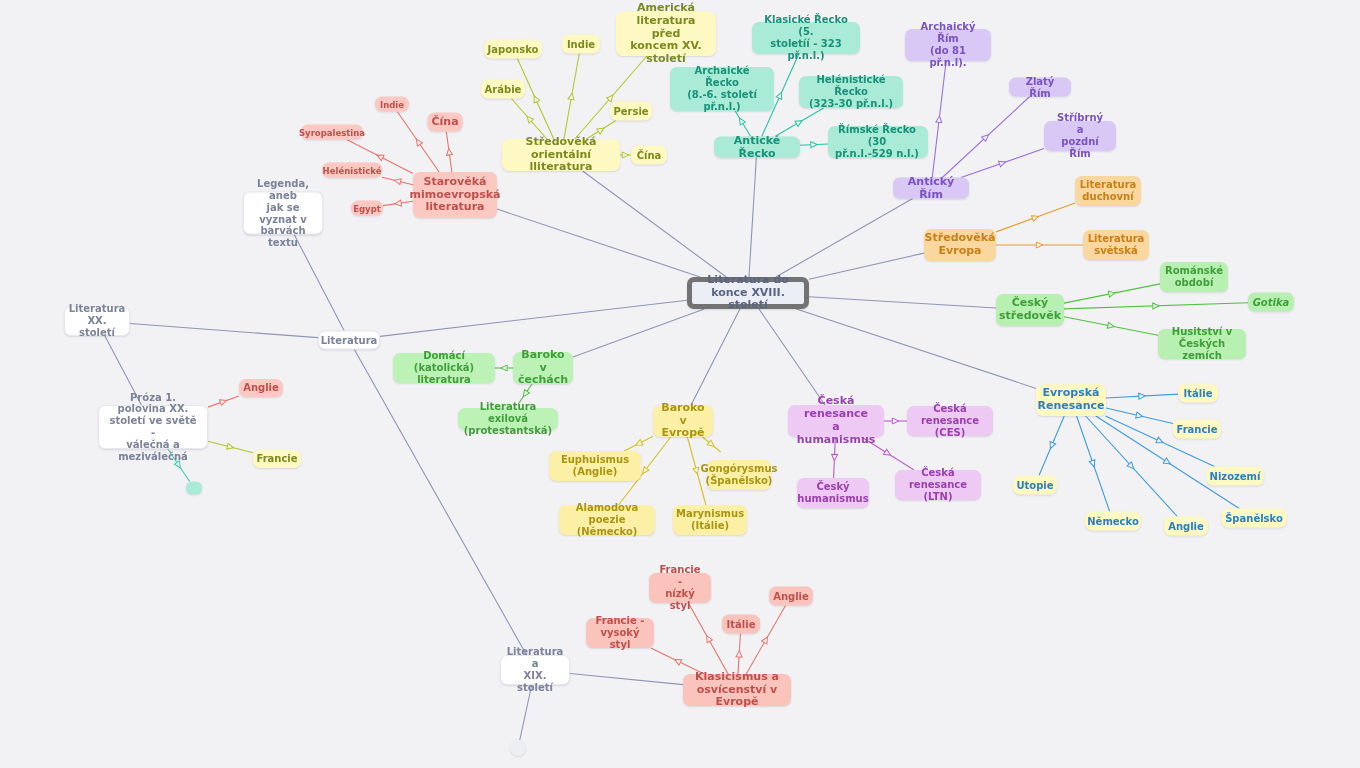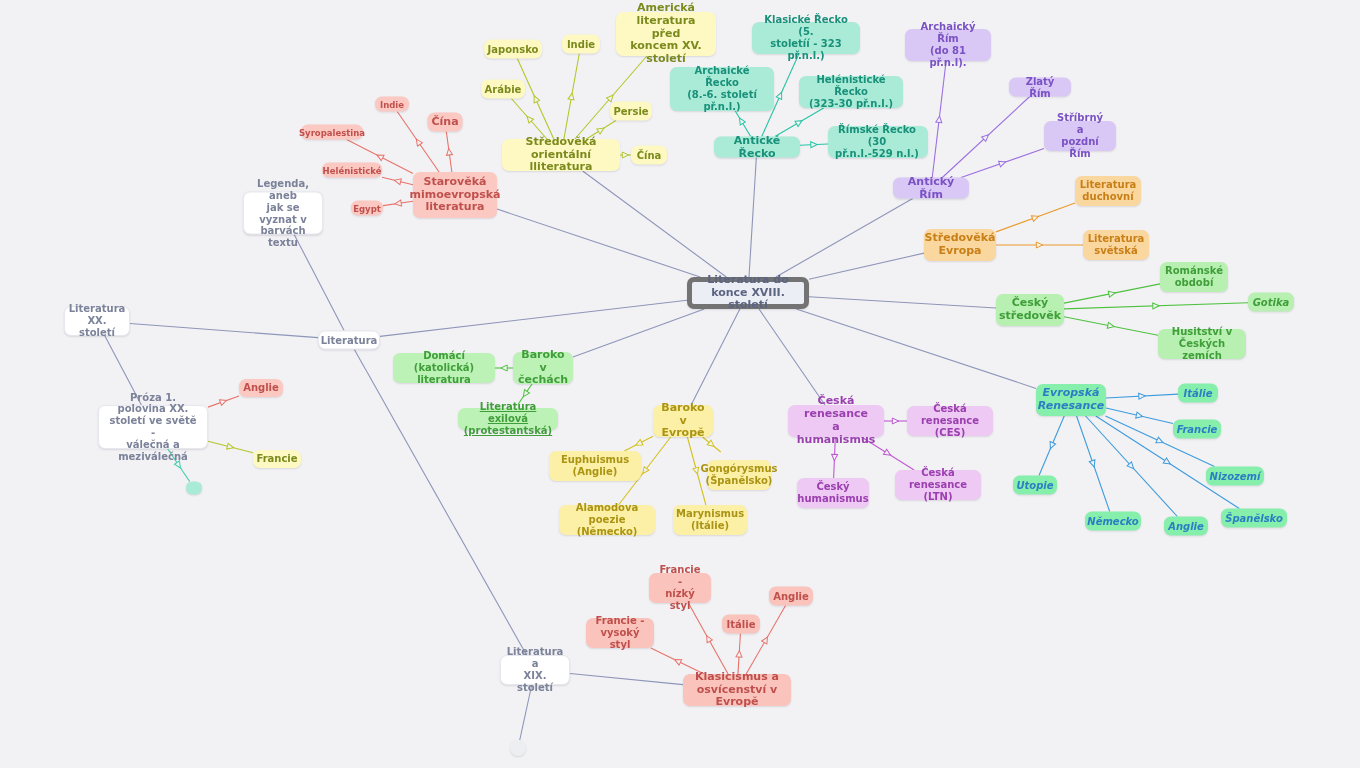--- a/index.html
+++ b/index.html
@@ -33,21 +33,21 @@
   .c-center{background:#eceef6;color:#5b6480;border:5px solid #737373;font-weight:bold;}
   .c-plain{background:#ffffff;color:#7b8299;border:1px solid #e7e8ee;}
   .c-red{background:#fbc9c2;color:#c0504d;}
   .c-red2{background:#fac4bc;color:#bf4f4c;}
   .c-lime{background:#fef9c3;color:#7b8a1d;}
   .c-teal{background:#a9ebd6;color:#18907a;}
   .c-purple{background:#d9c7f5;color:#7a52c4;}
   .c-orange{background:#fbd7a0;color:#c87f16;}
   .c-green{background:#b7f0b0;color:#3f9e3a;}
   .c-green2{background:#bdf2b6;color:#3f9e3a;}
-  .c-blue{background:#86efac;color:#2a7fc4;font-style:italic;}
+  .c-blue{background:#fef9c3;color:#2a7fc4;}
   .c-pink{background:#edc9f3;color:#9b3fb0;}
   .c-yellow{background:#fbf0a6;color:#ab9413;}
   .dot-teal{background:#a9ebd6;border-radius:6px;}
   .dot-white{background:#eceef1;border-radius:50%;}
 </style>
 </head>
 <body style="background: rgb(242, 242, 245);">
 
 <div id="canvas">
   <svg id="edges" viewBox="0 0 1360 768">
@@ -372,21 +372,21 @@
     <div class="node c-yellow fs10" style="left: 739px; top: 467px; width: 64px; height: 30px; margin-top: 8px;">Gongórysmus
 (Španělsko)</div>
     <div class="node c-yellow fs10" style="left: 607px; top: 520px; width: 96px; height: 30px;">Alamodova
 poezie (Německo)</div>
     <div class="node c-yellow fs10" style="left: 710px; top: 520px; width: 74px; height: 30px;">Marynismus
 (Itálie)</div>
     <div class="node c-green2 fs11" style="left: 543px; top: 368px; width: 60px; height: 32px;">Baroko v
 čechách</div>
     <div class="node c-green2 fs10" style="left: 444px; top: 368px; width: 102px; height: 30px;">Domácí (katolická)
 literatura</div>
-    <div class="node c-green2 fs10" style="left: 508px; top: 419px; width: 100px; height: 22px; text-decoration: underline;">Literatura exilová
+    <div class="node c-green2 fs10" style="left: 508px; top: 419px; width: 100px; height: 22px;">Literatura exilová
 (protestantská)</div>
     <div class="node c-red2 fs11" style="left: 737px; top: 690px; width: 108px; height: 32px; padding-left: 8px;">Klasicismus a
 osvícenství v Evropě</div>
     <div class="node c-red2 fs10" style="left: 680px; top: 588px; width: 62px; height: 30px;">Francie -
 nízký styl</div>
     <div class="node c-red2 fs10" style="left: 620px; top: 633px; width: 68px; height: 30px;">Francie -
 vysoký styl</div>
     <div class="node c-red2 fs10" style="left: 741px; top: 624px; width: 38px; height: 19px;">Itálie</div>
     <div class="node c-red2 fs10" style="left: 791px; top: 596px; width: 44px; height: 19px;">Anglie</div>
     <div class="node dot-teal" style="left: 194px; top: 488px; width: 13px; height: 13px;"></div>

